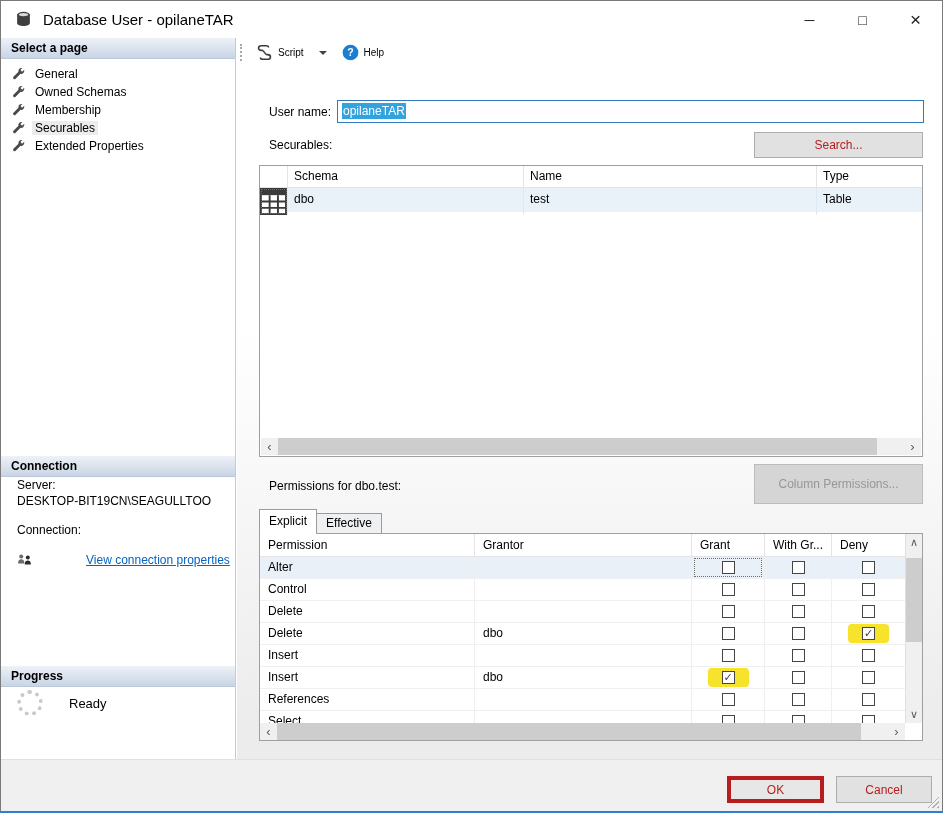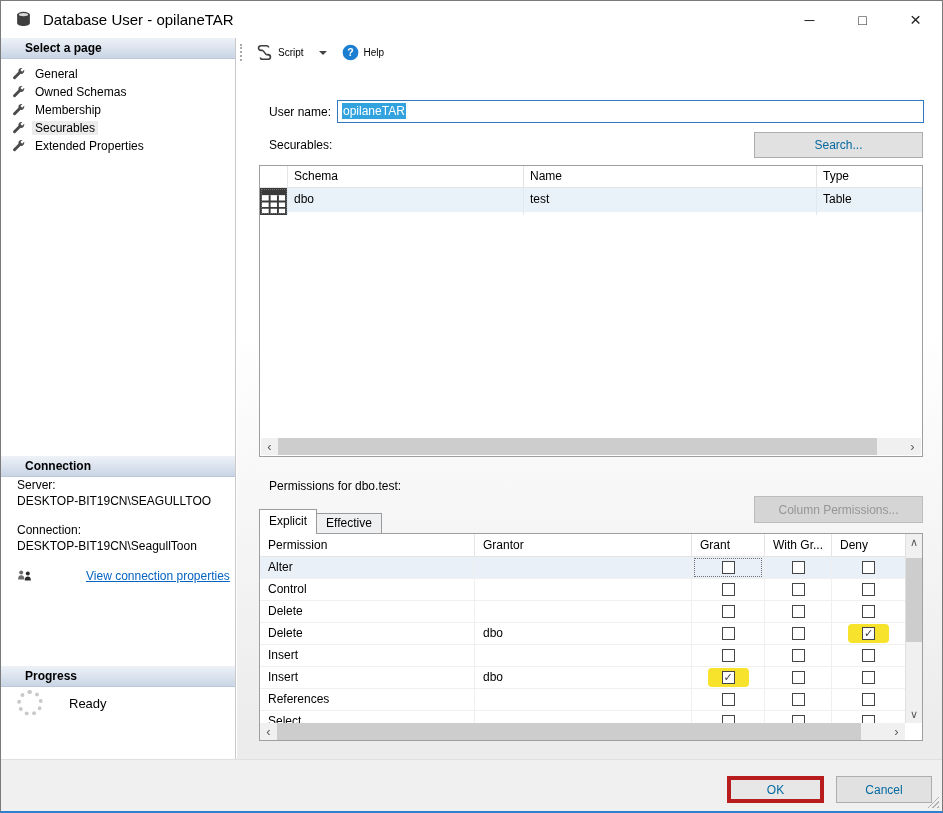--- a/index.html
+++ b/index.html
@@ -10,21 +10,21 @@
   .titlebar{ position:absolute; top:0; left:0; right:0; height:37px; background:#fff;
     display:flex; align-items:center; padding-left:13px;}
   .title-text{ font-size:15px; margin-left:10px; }
   .win-btns{ position:absolute; right:0; top:0; height:37px; display:flex; }
   .win-btn{ width:53px; height:37px; display:flex; align-items:center; justify-content:center;
     font-size:14px; color:#222; cursor:default;}
   .win-btn.close{ font-size:19px; }
   
   .sidebar{ position:absolute; top:37px; left:0; width:235px; height:721px; background:#fff;
     border-right:1px solid #c9c9c9; }
-  .panel-header{ position:absolute; left:0; right:0; height:21px; padding:3px 24px; font-weight:bold;
+  .panel-header{ position:absolute; left:0; right:0; height:21px; padding:3px 10px; font-weight:bold;
     background:linear-gradient(#eef2f8,#c9d5e5); border-bottom:1px solid #bcc8d8; }
   .sp-items{ position:absolute; top:27px; left:4px; right:2px; }
   .sp-item{ display:flex; align-items:center; height:18px; padding-left:6px; cursor:default;}
   .sp-item .icon{ width:14px; height:14px; margin-right:7px; display:inline-flex; }
   .sp-label{ padding:0 3px; }
   .sel-label{ background:#ececec; }
   .conn-body{ position:absolute; top:439px; left:16px; right:4px; }
   .conn-line{ line-height:16px; white-space:nowrap; overflow:hidden; }
   .conn-gap{ height:13px; }
   .link-row{ display:flex; align-items:center; margin-top:15px;gap:46px; }
@@ -41,21 +41,21 @@
   .tb-btn{ display:flex; align-items:center; padding:3px 5px; cursor:default; }
   .tb-btn .icon{ width:17px; height:17px; margin-right:5px; display:inline-flex;}
   .tb-label{ font-size:10px; }
   .caret{ width:0; height:0; border-left:4px solid transparent; border-right:4px solid transparent;
     border-top:4px solid #444; margin:0 10px 0 10px; }
   .lbl{ position:absolute; font-size:12px; }
   .textbox{ position:absolute; left:100px; top:62px; width:587px; height:23px; background:#fff;
     border:1px solid #3178be; padding:3px 4px; font-size:12px; }
   .textbox .selval{ background:#33a3e0; color:#fff; padding:1px 1px; }
   .btn{ position:absolute; background:#e1e1e1; border:1px solid #adadad; text-align:center;
-    font-size:12px; color:#0369a1; display:flex; align-items:center; justify-content:center; cursor:default;}
+    font-size:12px; color:#b91c1c; display:flex; align-items:center; justify-content:center; cursor:default;}
   .btn.disabled{ background:#d5d5d5; border-color:#bcbcbc; color:#969696; }
   
   .sec-grid{ position:absolute; left:22px; top:127px; width:664px; height:292px; background:#fff;
     border:1px solid #9f9f9f; }
   .sec-hdr{ display:grid; grid-template-columns:28px 236px 293px 1fr; height:22px; }
   .sec-hdr .hcell{ padding:3px 6px; border-right:1px solid #e4e4e4; border-bottom:1px solid #e4e4e4; }
   .srow{ display:grid; grid-template-columns:28px 236px 293px 1fr; height:24px; background:#e9f2f9;}
   .srow .cell{ padding:4px 6px; border-right:1px solid #dfe9f1; }
   .rowhdr{ display:flex; align-items:center; justify-content:center; background:#f3f3f3;
     outline:1px dotted #6e6e6e; outline-offset:-2px; padding:0 !important;}
@@ -172,21 +172,20 @@
           <span class="sp-label">Extended Properties</span>
         </div>
       </div>
 
     <div class="panel-header" style="top:418px;">Connection</div>
     <div class="conn-body">
       <div class="conn-line">Server:</div>
       <div class="conn-line">DESKTOP-BIT19CN\SEAGULLTOO</div>
       <div class="conn-gap"></div>
       <div class="conn-line">Connection:</div>
-      <div class="conn-line">DESKTOP-BIT19CN\SeagullToon</div>
       <div class="link-row">
         <span class="icon">
           <svg viewBox="0 0 16 14">
               <circle cx="4.2" cy="3.4" r="2" fill="#6b6b6b"></circle>
               <path d="M1.2 9.2c0-1.7 1.3-2.9 3-2.9s3 1.2 3 2.9v1.2H1.2z" fill="#6b6b6b"></path>
               <circle cx="10.8" cy="4.6" r="2" fill="#2b2b2b"></circle>
               <path d="M7.8 10.4c0-1.7 1.3-2.9 3-2.9s3 1.2 3 2.9v1.2H7.8z" fill="#2b2b2b"></path>
             </svg>
         </span>
         <span class="link">View connection properties</span>
@@ -255,21 +254,21 @@
           </div>
         </div>
       <div class="hscroll">
         <div class="hs-arrow left">‹</div>
         <div class="hs-thumb" style="right:44px;"></div>
         <div class="hs-arrow right">›</div>
       </div>
     </div>
 
     <span class="lbl" style="left:32px; top:441px;">Permissions for dbo.test:</span>
-    <div class="btn disabled" style="left:517px; top:458px; width:169px; height:27px;">Column Permissions...</div>
+    <div class="btn disabled" style="left:517px; top:426px; width:169px; height:40px;">Column Permissions...</div>
 
     <div class="tabs">
       <div class="tab active">Explicit</div>
       <div class="tab inactive">Effective</div>
     </div>
 
     <div class="perm-grid">
       <div class="perm-hdr">
         <div class="hcell">Permission</div>
         <div class="hcell">Grantor</div>

